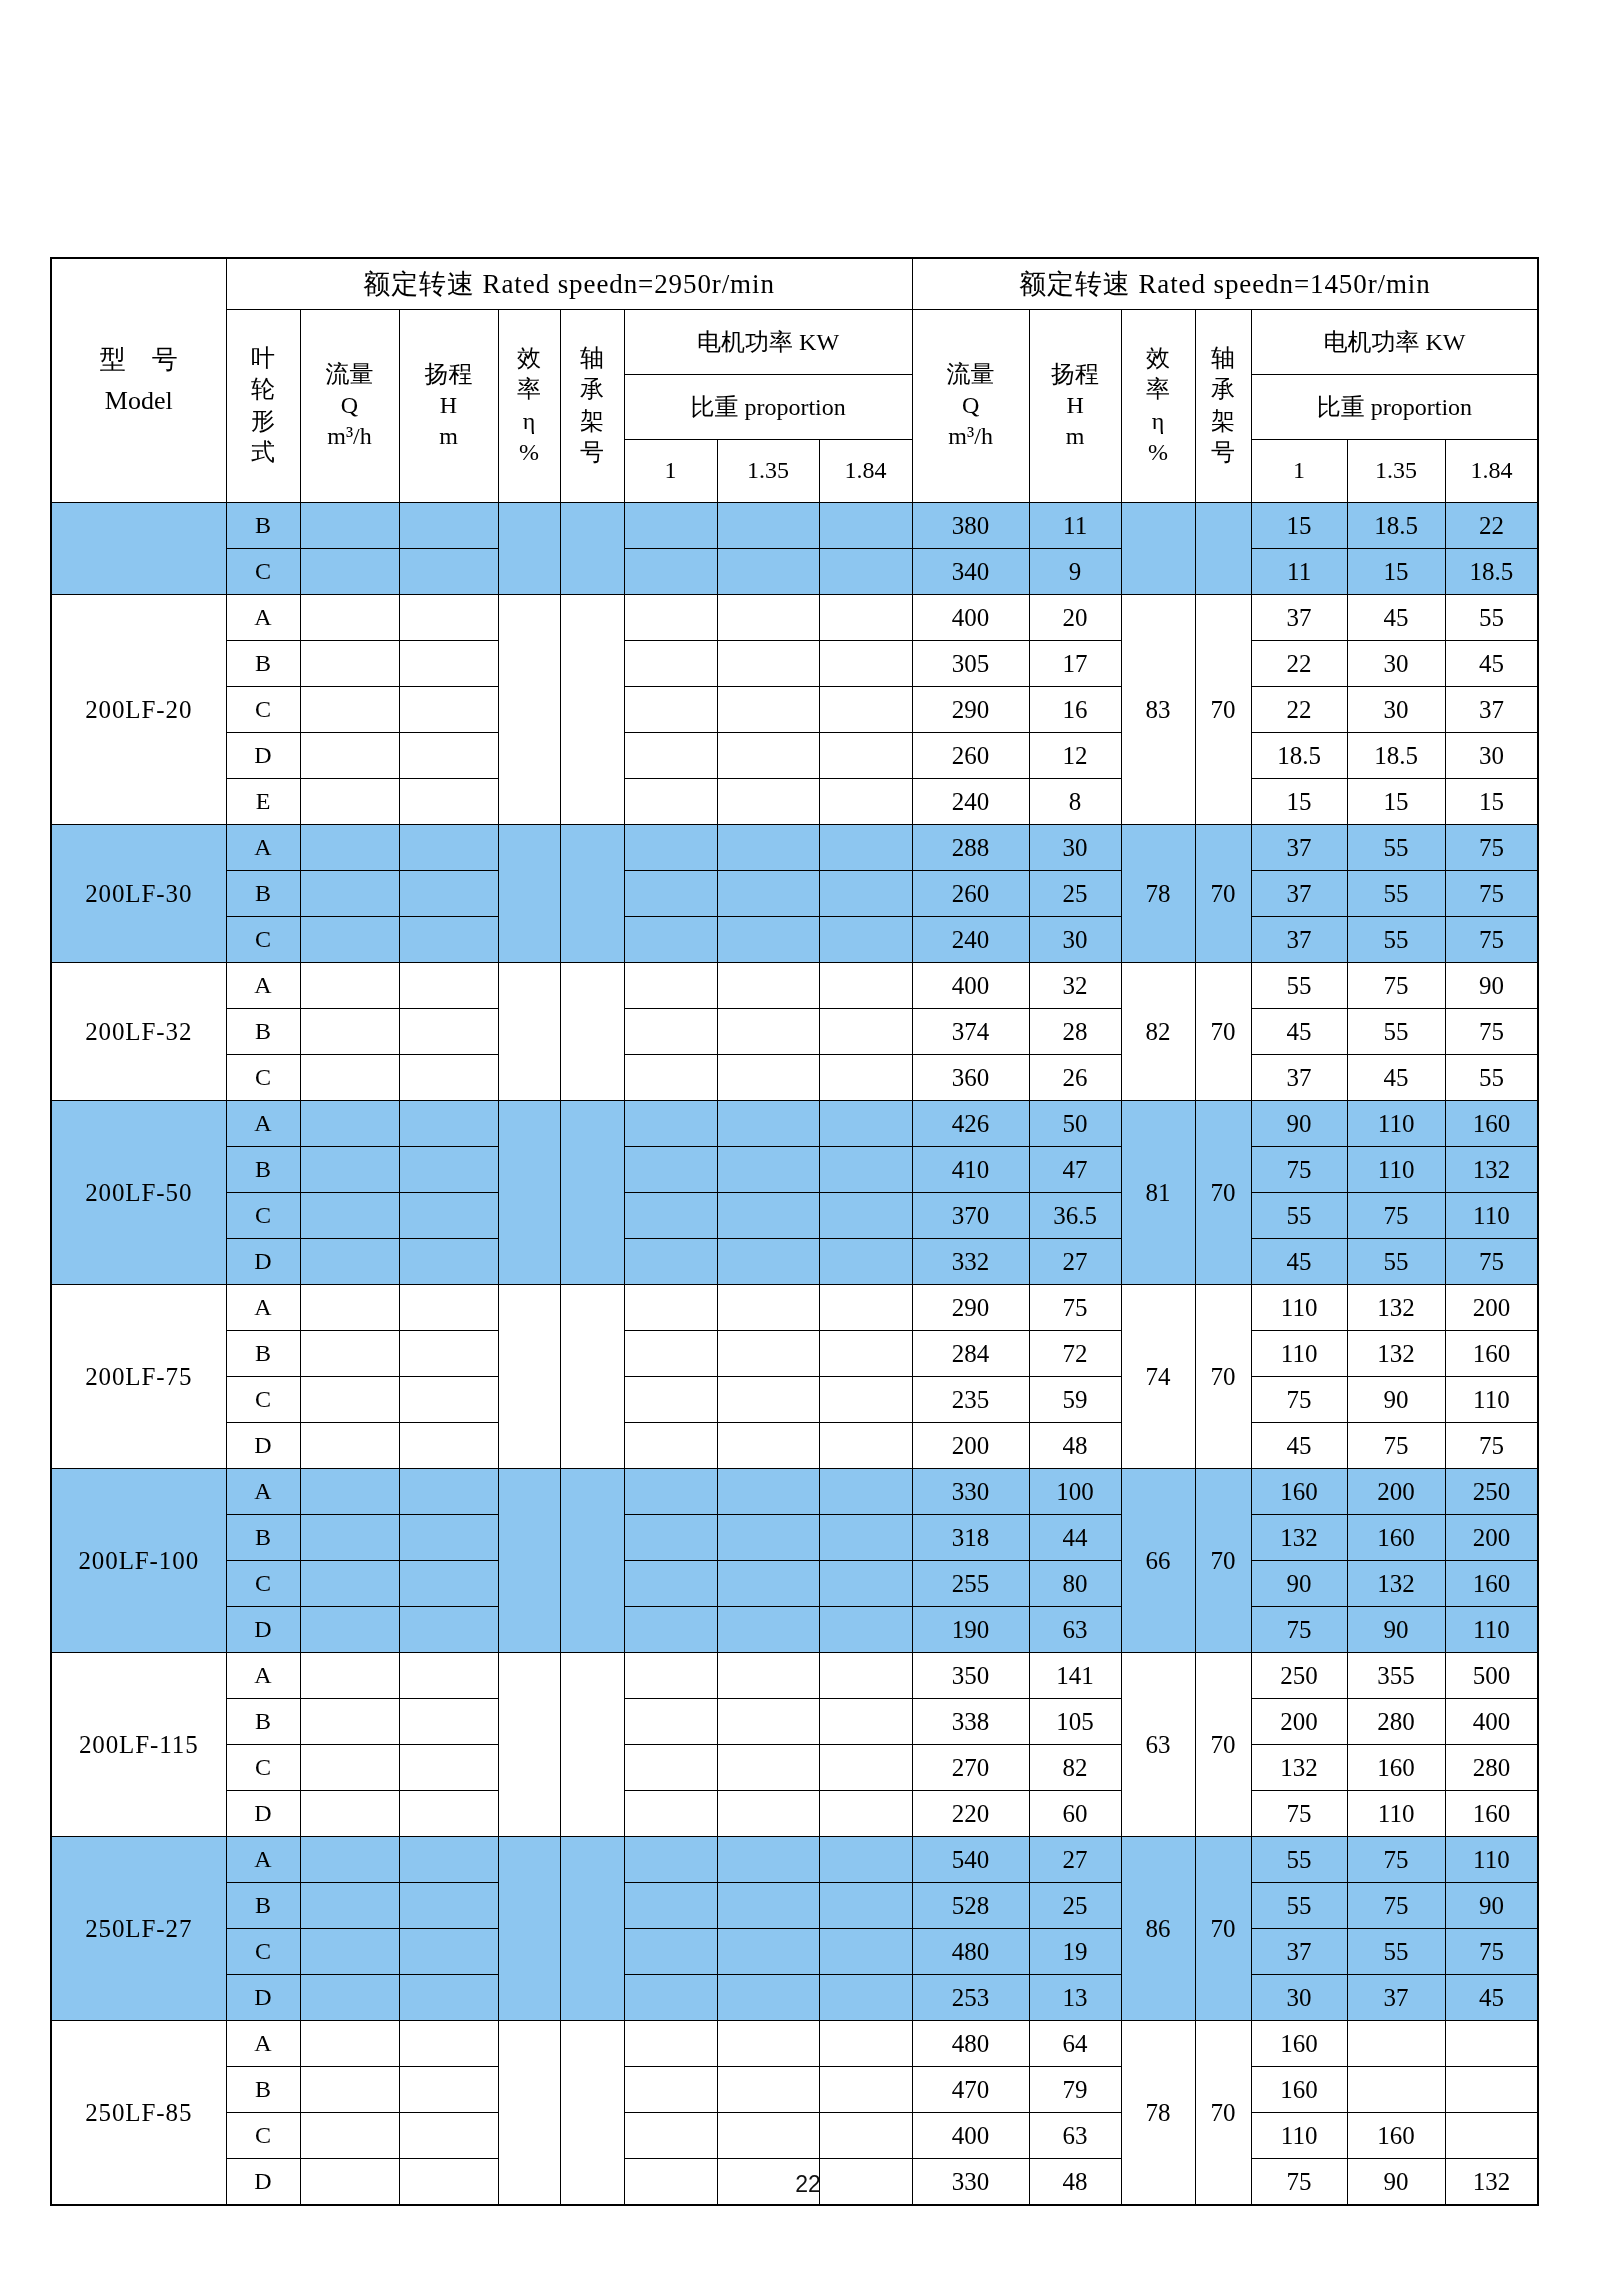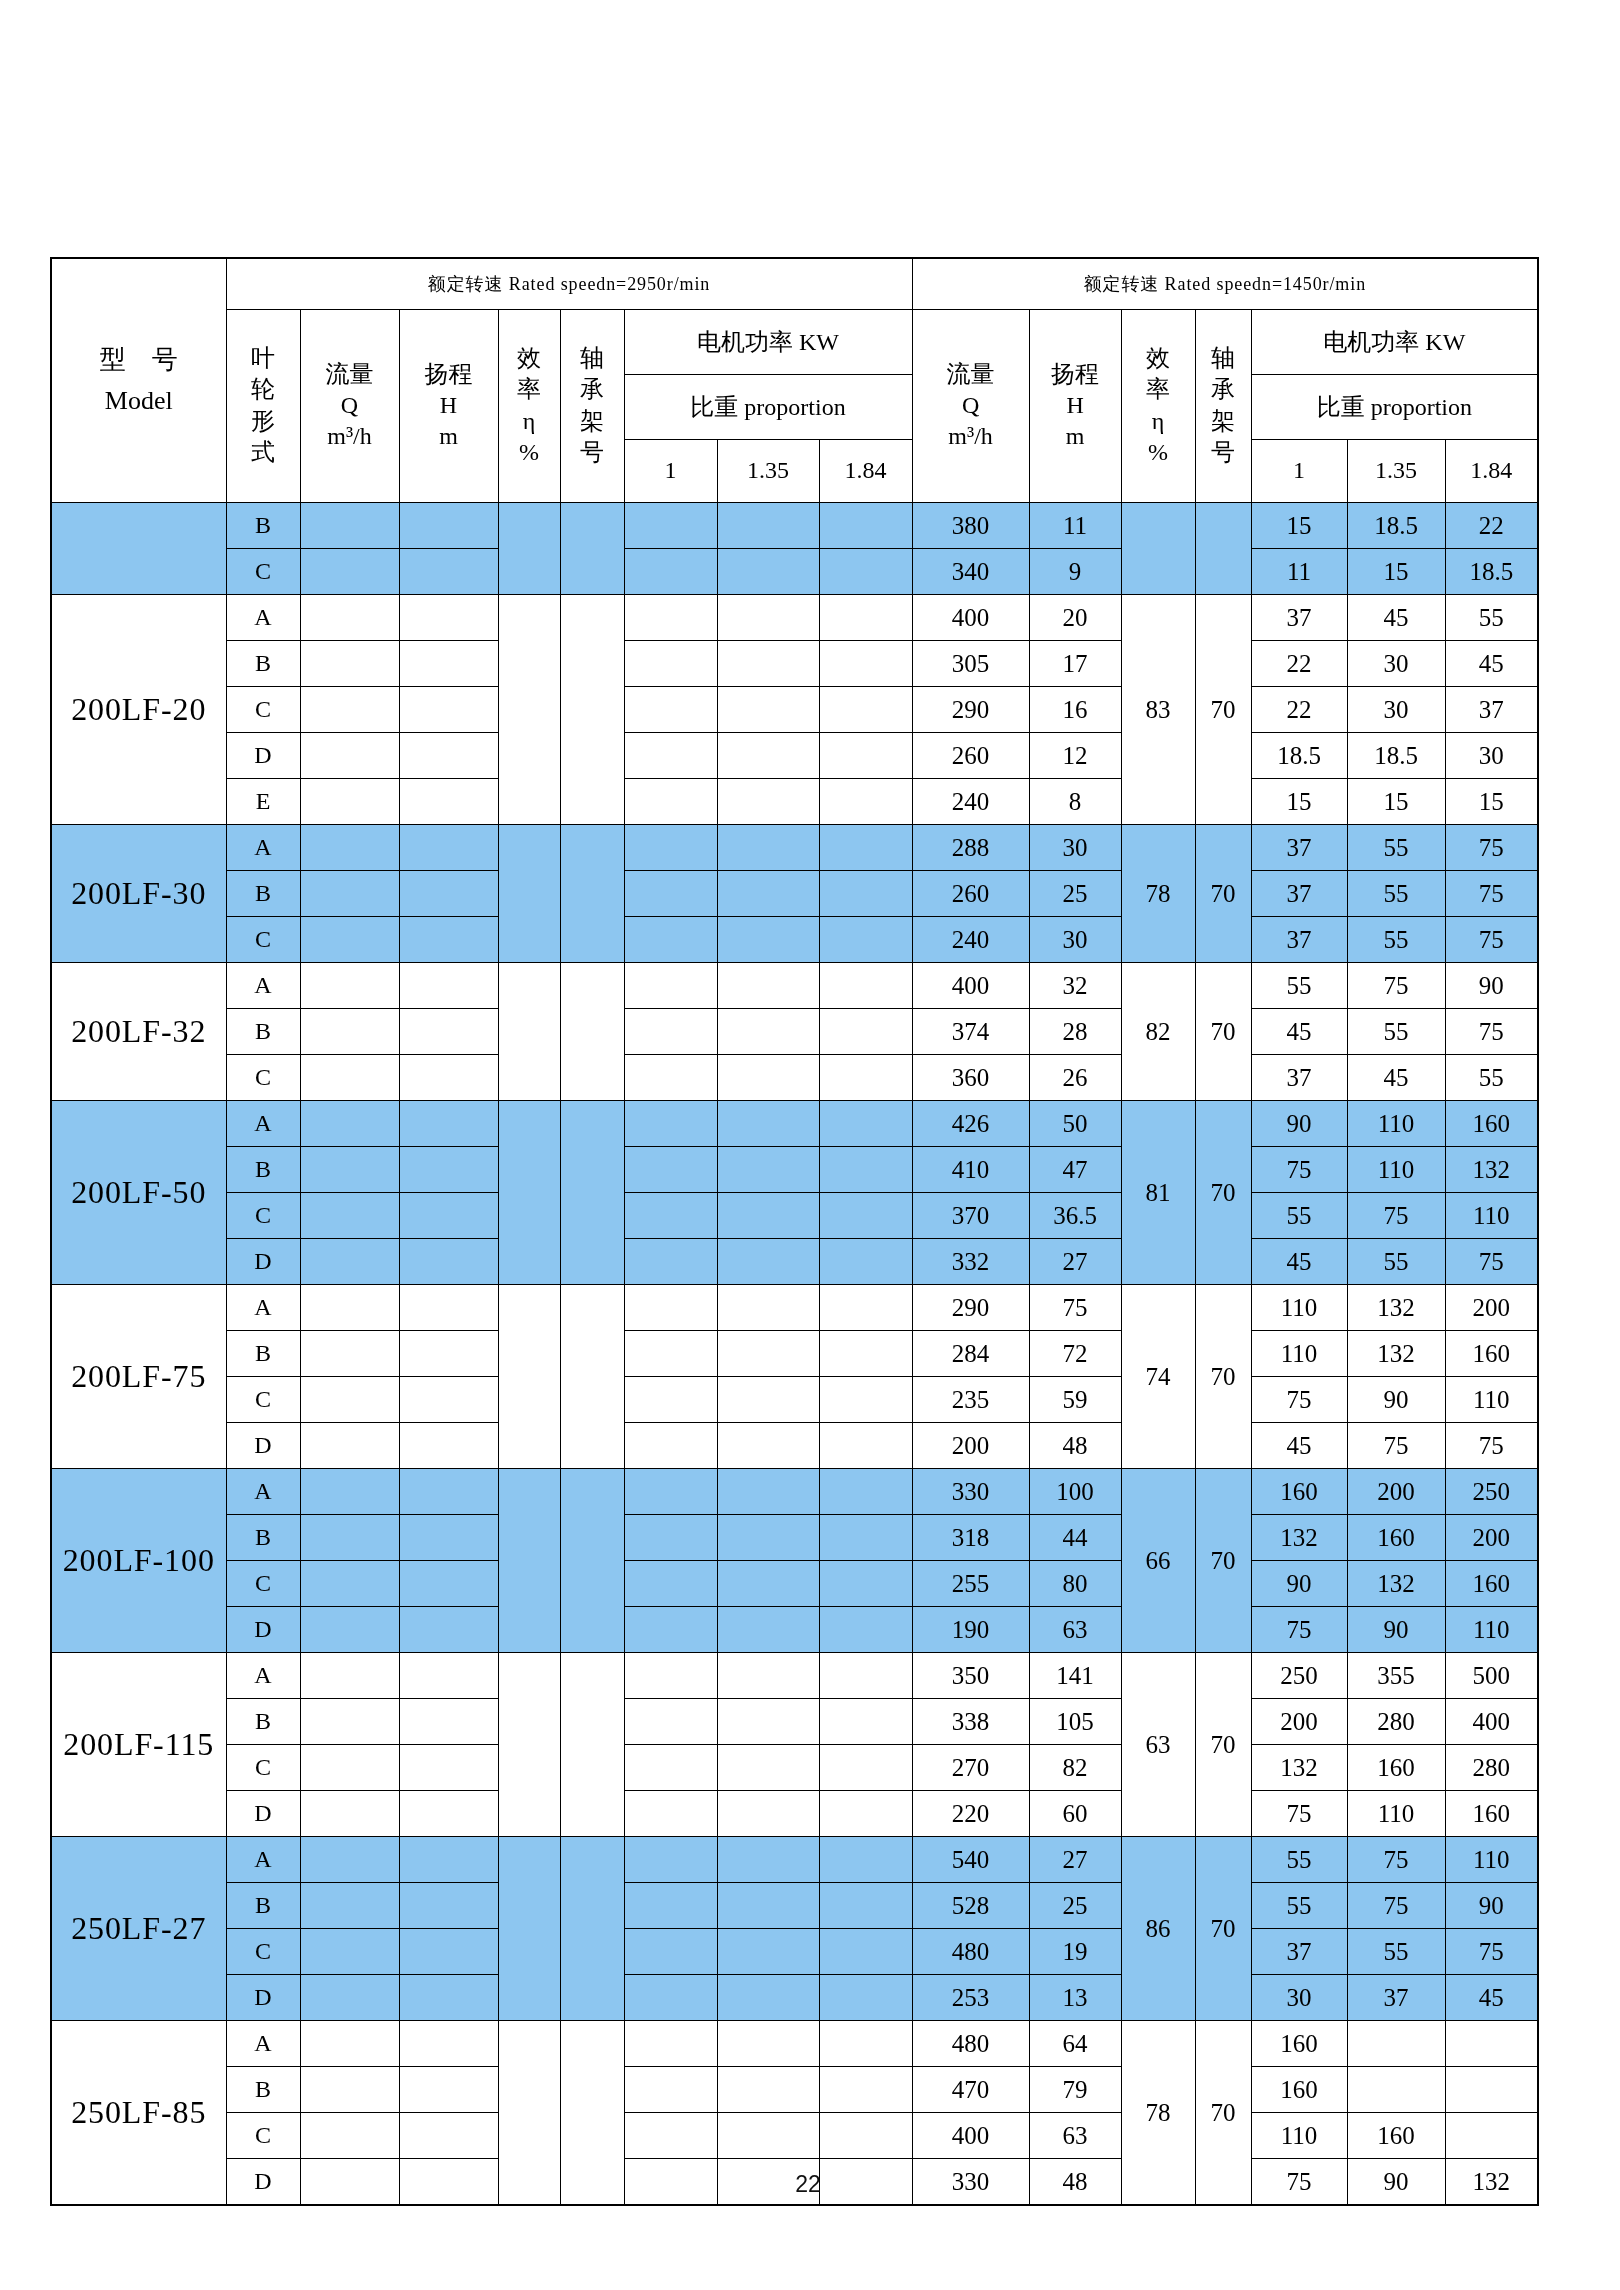--- a/index.html
+++ b/index.html
@@ -23,28 +23,28 @@
     padding:0;
     text-align:center;
     vertical-align:middle;
     overflow:hidden;
     font-weight:normal;
   }
   tr.speed-row{height:51px;}
   tr.label-row{height:65px;}
   tr.prop-row{height:65px;}
   tr.ratio-row{height:63px;}
-  .speed-h{font-weight:bold;font-size:18px;letter-spacing:0.9px;}
+  .speed-h{font-weight:bold;font-size:27px;letter-spacing:0.9px;}
   .model-h{font-size:26px;line-height:1.6;}
   .stack{font-size:24px;line-height:1.3;}
   .kw-h{font-size:24px;}
   .prop-h{font-size:24px;margin-left:16px;}
   .ratio-h{font-size:24px;}
   tbody td{font-size:25px;height:45px;line-height:1;}
-  tbody td.model-cell{font-size:32px;letter-spacing:0.9px;}
+  tbody td.model-cell{font-size:25px;letter-spacing:0.9px;}
   tbody td.imp-cell{font-size:24px;}
   tr.hl td{background:#8dc6f0;}
   .page-num{
     position:absolute;left:763px;top:2171px;width:90px;
     text-align:center;
     font-family:"Liberation Sans","DejaVu Sans",sans-serif;
     font-size:23px;color:#111;
   }
 </style>
 </head>

